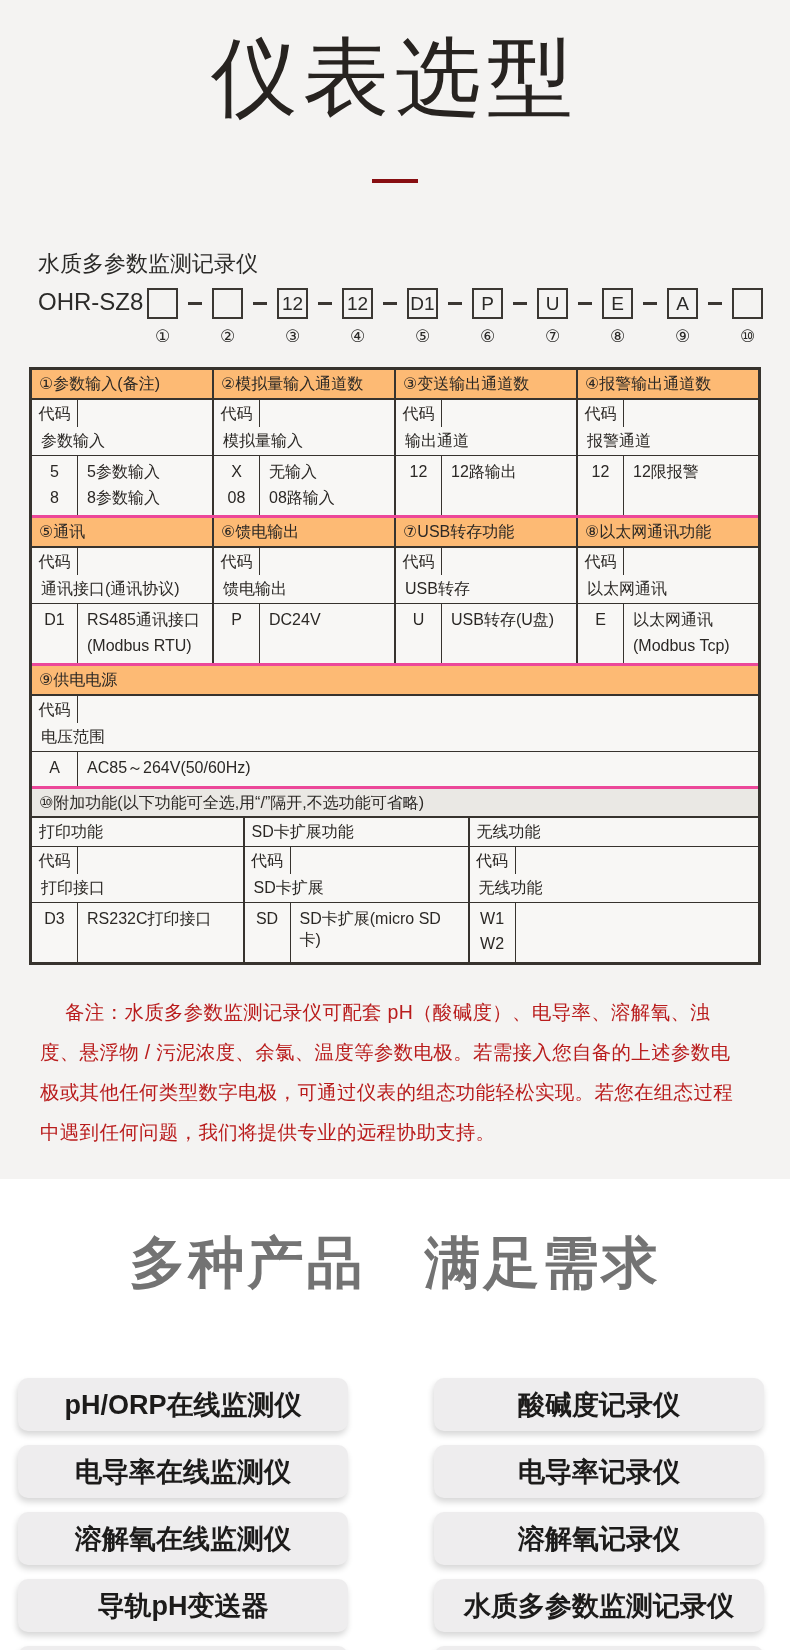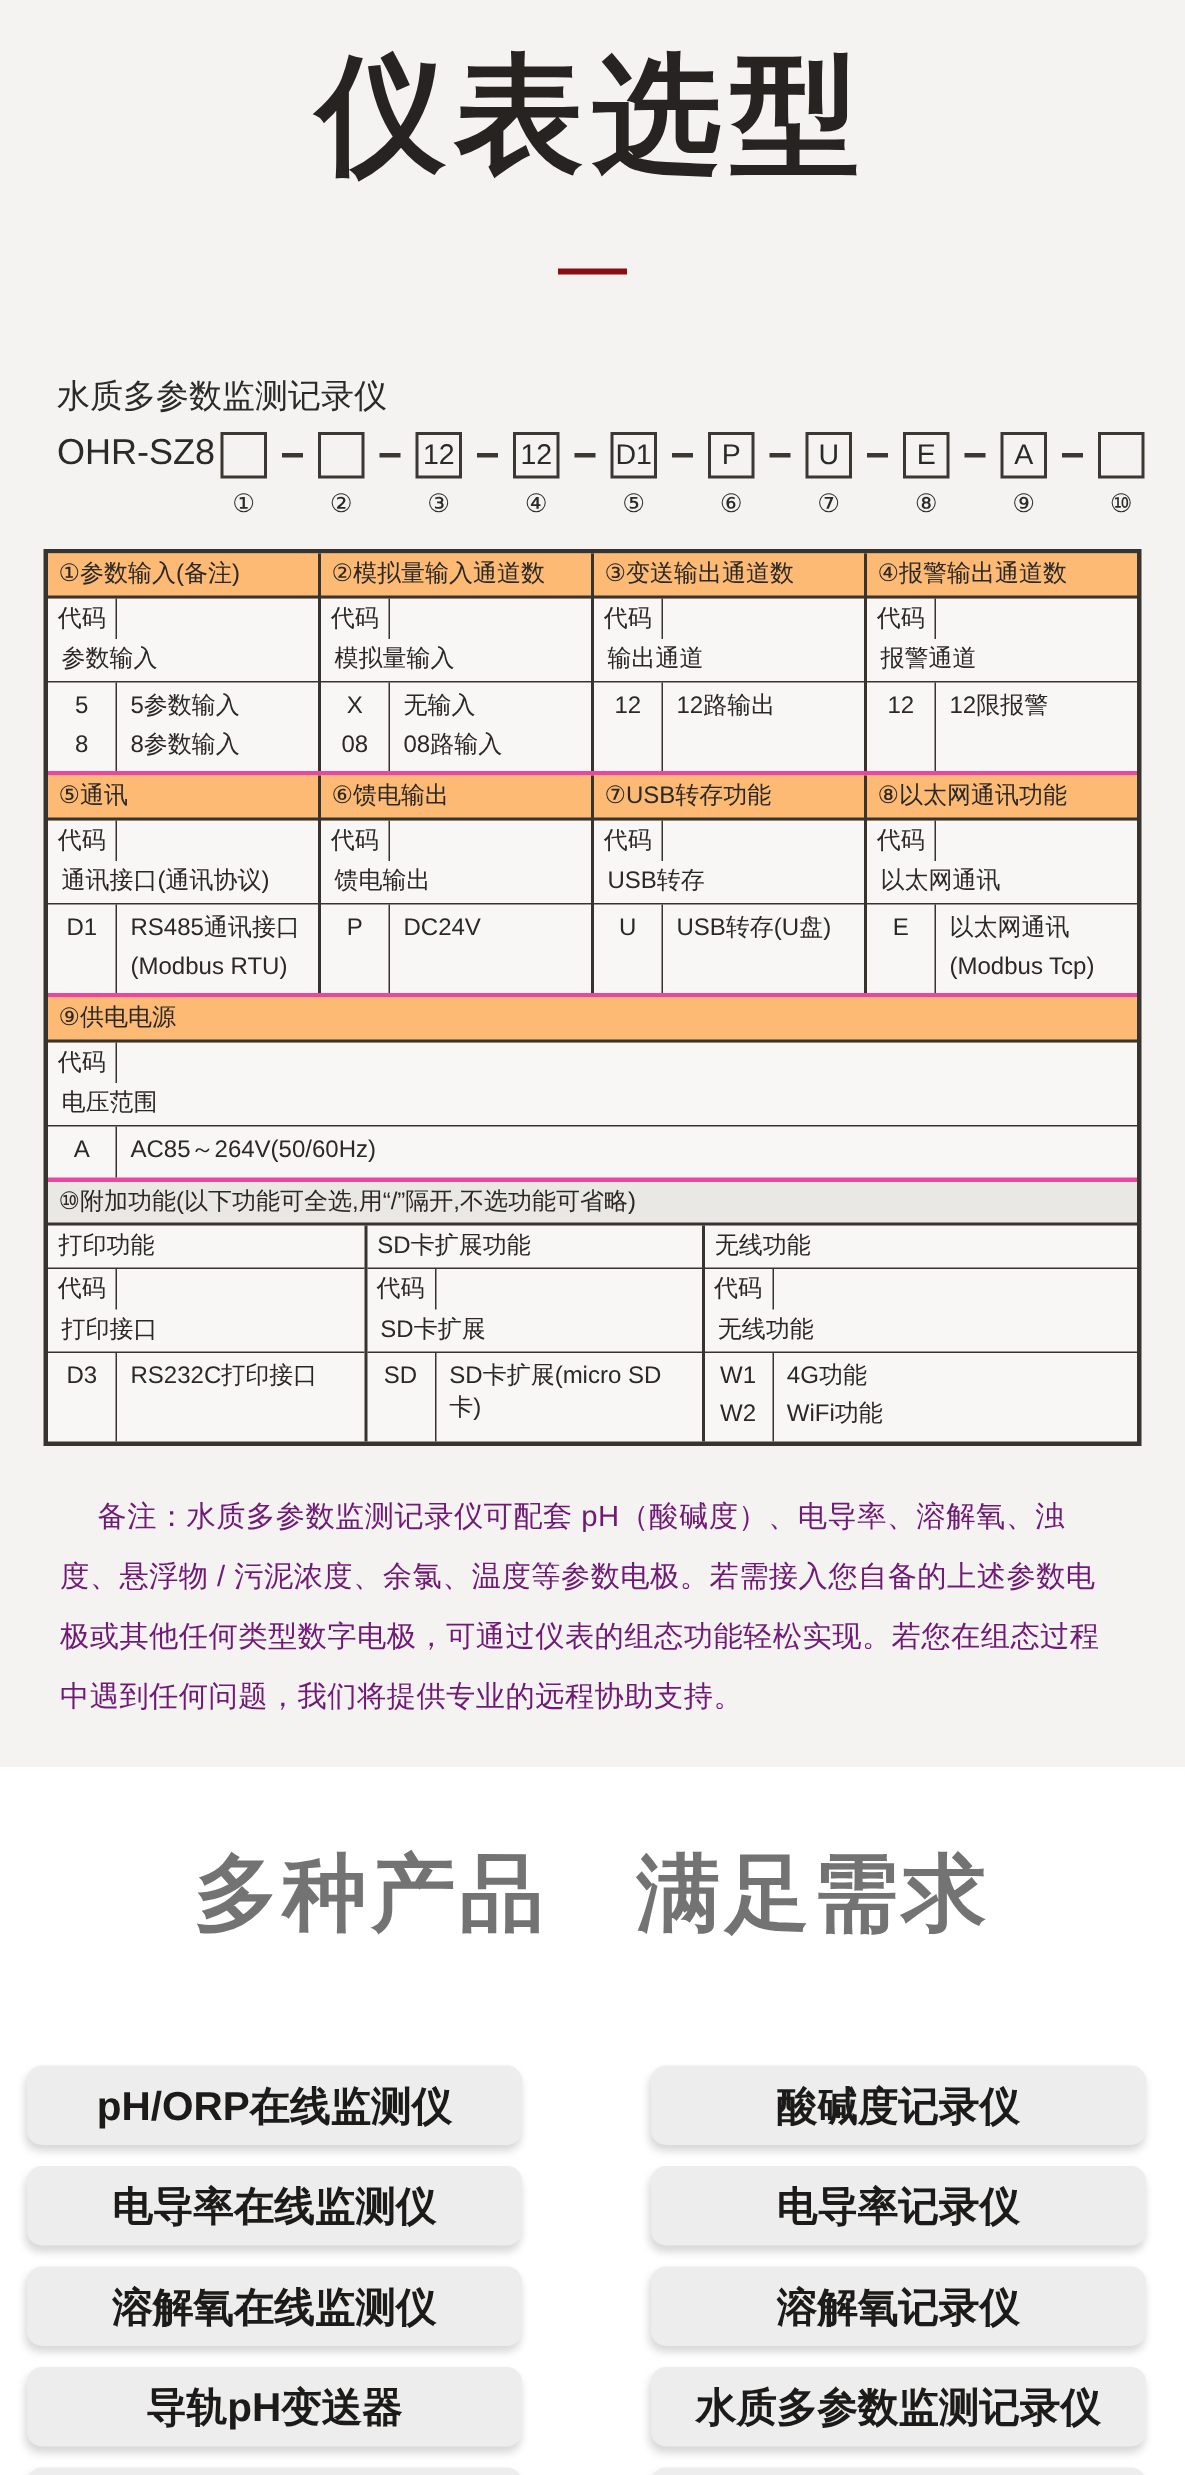--- a/index.html
+++ b/index.html
@@ -6,21 +6,21 @@
   html,body { margin:0; padding:0; }
   body {
     width: 790px;
     font-family: "Liberation Sans", "DejaVu Sans", sans-serif;
     background: #ffffff;
     color: #2b2825;
   }
   
   .top { background:#f4f3f2; padding:26px 0 26px; }
   .page-title {
-    font-size:86px; font-weight:700; text-align:center;
+    font-size:86px; font-weight:400; text-align:center;
     margin:0; letter-spacing:6px; color:#272320; line-height:1.2;
   }
   .divider { width:46px; height:4px; background:#870e12; margin:50px auto 0; }
   .intro { margin:66px 0 0 38px; }
   .pname { font-size:22px; color:#2b2a28; margin:0 0 9px; font-weight:500; }
   .model-line { display:flex; align-items:flex-start; }
   .prefix { font-size:24px; width:109px; flex:none; color:#2b2a28; font-weight:500; }
   .munit { display:flex; align-items:center; }
   .mbox {
     width:31px; height:31px; border:2px solid #3b3733; flex:none;
@@ -58,21 +58,21 @@
   .b4-groups { display:flex; }
   .g1 { flex:0 0 29%; }
   .g2 { flex:0 0 31%; }
   .g3 { flex:1; }
   .b4-groups .p-title { background:transparent; border-bottom:1.5px solid #37332e; }
   .b4-groups .p-data { min-height:54px; }
 
   
   .note {
     margin:28px 42px 0 40px; font-size:19.5px; line-height:2.05;
-    color:#701a75; text-indent:25px; letter-spacing:0.3px;
+    color:#b91c1c; text-indent:25px; letter-spacing:0.3px;
   }
 
   
   .bottom { background:#ffffff; padding:50px 0 62px; }
   .section2-title {
     font-size:56px; font-weight:700; text-align:center; margin:0;
     letter-spacing:3px; color:#737373; line-height:1.2;
   }
   .grid { display:flex; justify-content:space-between; padding:0 26px 0 18px; margin-top:82px; }
   .col { width:330px; }
@@ -342,24 +342,20 @@
             <div class="p-title">无线功能</div>
             <div class="p-sub">
               <div class="c-code">代码</div>
               <div class="c-desc">无线功能</div>
             </div>
             <div class="p-data">
               <div class="c-code">
                 <div>W1</div>
                 <div>W2</div>
               </div>
-              <div class="c-desc">
-                <div>4G功能</div>
-                <div>WiFi功能</div>
-              </div>
             </div>
           </div>
         </div>
       </div>
     </div>
 
   </div>
 
   <p class="note">备注：水质多参数监测记录仪可配套 pH（酸碱度）、电导率、溶解氧、浊度、悬浮物 / 污泥浓度、余氯、温度等参数电极。若需接入您自备的上述参数电极或其他任何类型数字电极，可通过仪表的组态功能轻松实现。若您在组态过程中遇到任何问题，我们将提供专业的远程协助支持。</p>
 </div>

